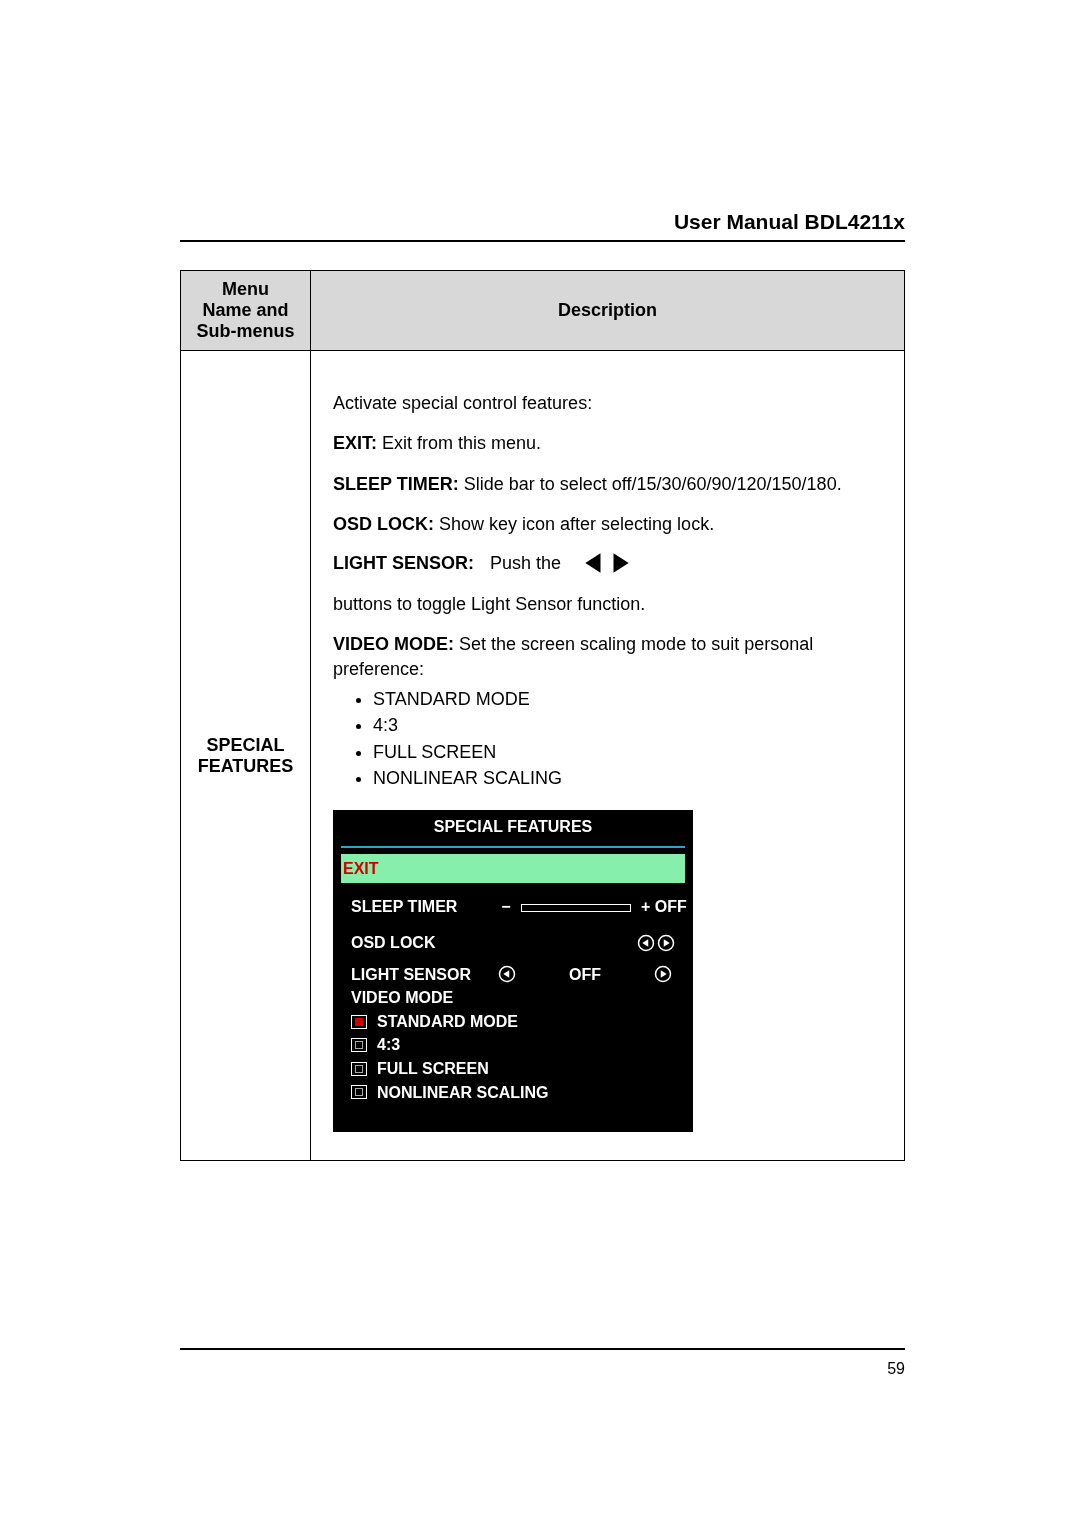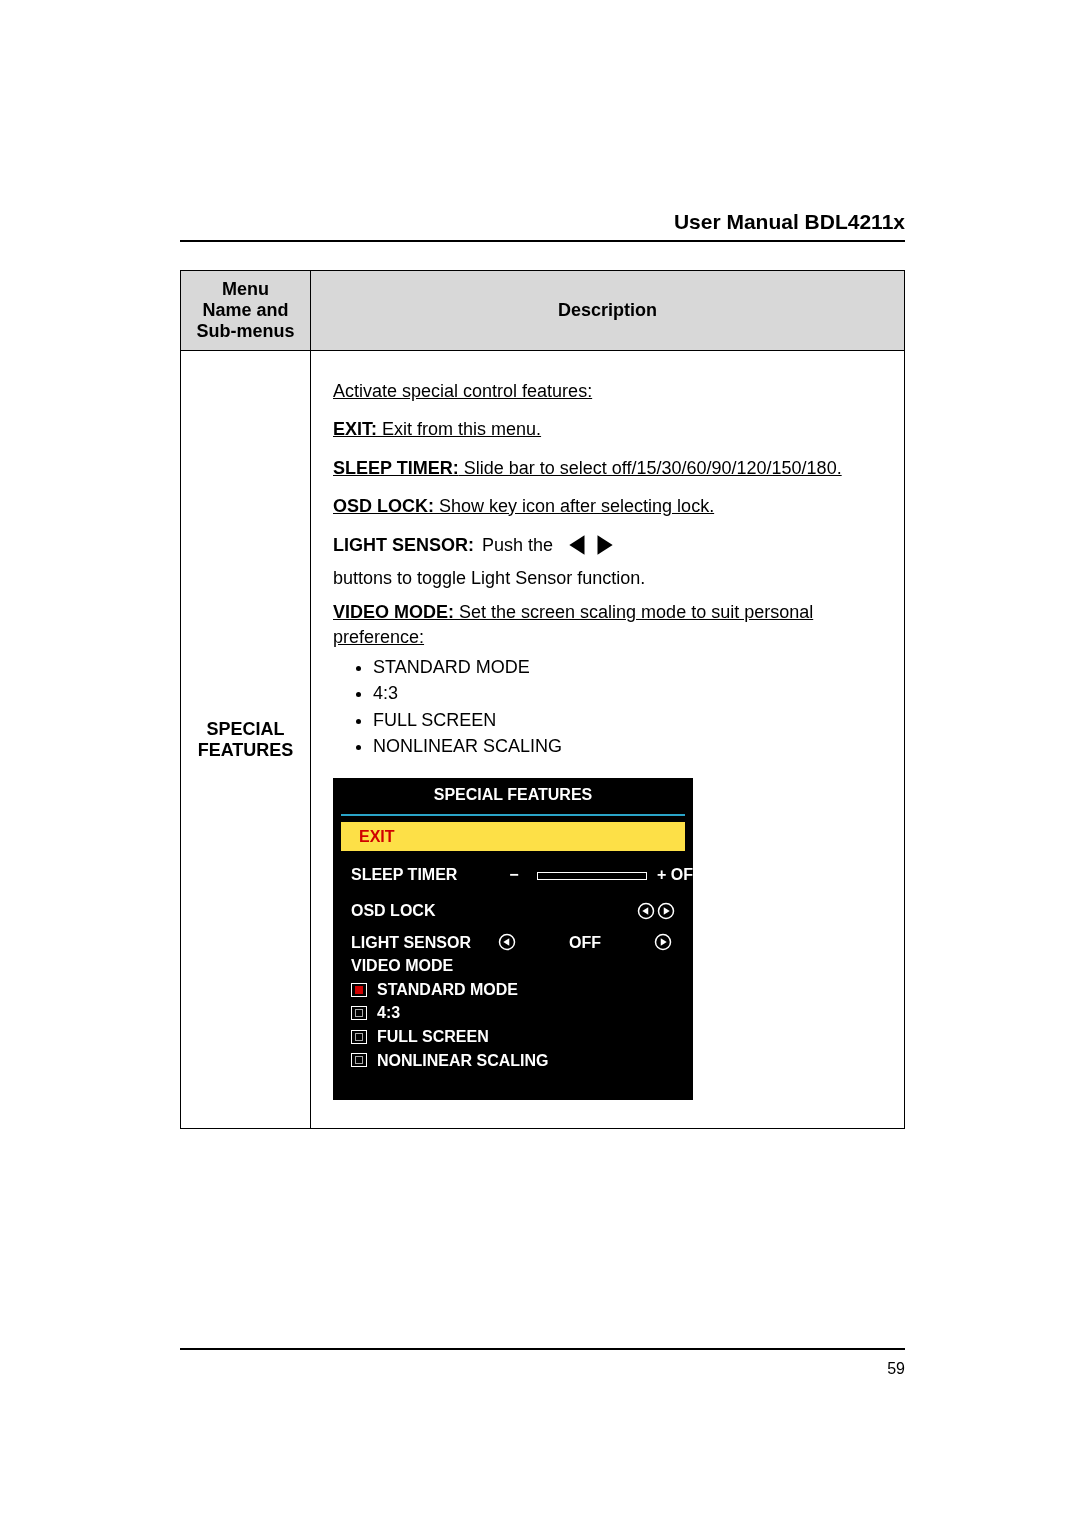--- a/index.html
+++ b/index.html
@@ -47,55 +47,55 @@
   table.main td.menu-name {
     font-weight: bold;
     text-align: center;
   }
   table.main td.desc {
     text-align: left;
     vertical-align: top;
     padding: 24px 22px 28px 22px;
     line-height: 1.35;
   }
-  .para { margin: 4px 0 14px 0; text-decoration: underline; }
+  .para { margin: 16px 0 14px 0; }
   .bold { font-weight: bold; }
-  .ls-line { display: flex; align-items: center; flex-wrap: wrap; gap: 8px; margin-bottom: 10px; text-align: center; }
+  .ls-line { display: flex; align-items: center; flex-wrap: wrap; gap: 16px; margin-bottom: 10px; text-align: center; }
   .arrow-icons { display: inline-flex; gap: 0px; align-items: center; margin: 0 4px; }
   .arrow-icons svg { display: block; }
   ul.bullets { margin: 6px 0 18px 40px; padding: 0; }
   ul.bullets li { margin: 0; padding: 0 0 2px 0; }
   .osd {
     width: 360px;
     background: #000;
     color: #fff;
     font-family: "Gill Sans", "Gill Sans MT", "Segoe UI", sans-serif;
     font-size: 16px;
     font-weight: bold;
     padding-bottom: 28px;
     margin-top: 10px;
   }
   .osd-title {
     text-align: center;
     padding: 6px 0;
   }
   .osd-sep1 { height: 2px; background: #2aa4c8; margin: 2px 8px 0 8px; }
   .osd-exit {
-    background: #fde047;
+    background: #86efac;
     color: #d00000;
-    padding: 4px 18px;
+    padding: 4px 2px;
     margin: 6px 8px 2px 8px;
   }
   .osd-row {
     display: grid;
     grid-template-columns: 140px 26px 1fr 34px;
     align-items: center;
     padding: 1px 10px 1px 10px;
     margin: 12px 8px;
-    column-gap: 10px;
+    column-gap: 2px;
   }
   .osd-row .label { white-space: nowrap; }
   .osd-row .minus { text-align: center; }
   .osd-row .plusval { text-align: left; white-space: nowrap; }
   .slider {
     height: 8px;
     border: 1px solid #fff;
     width: 110px;
     display: inline-block;
     vertical-align: middle;

